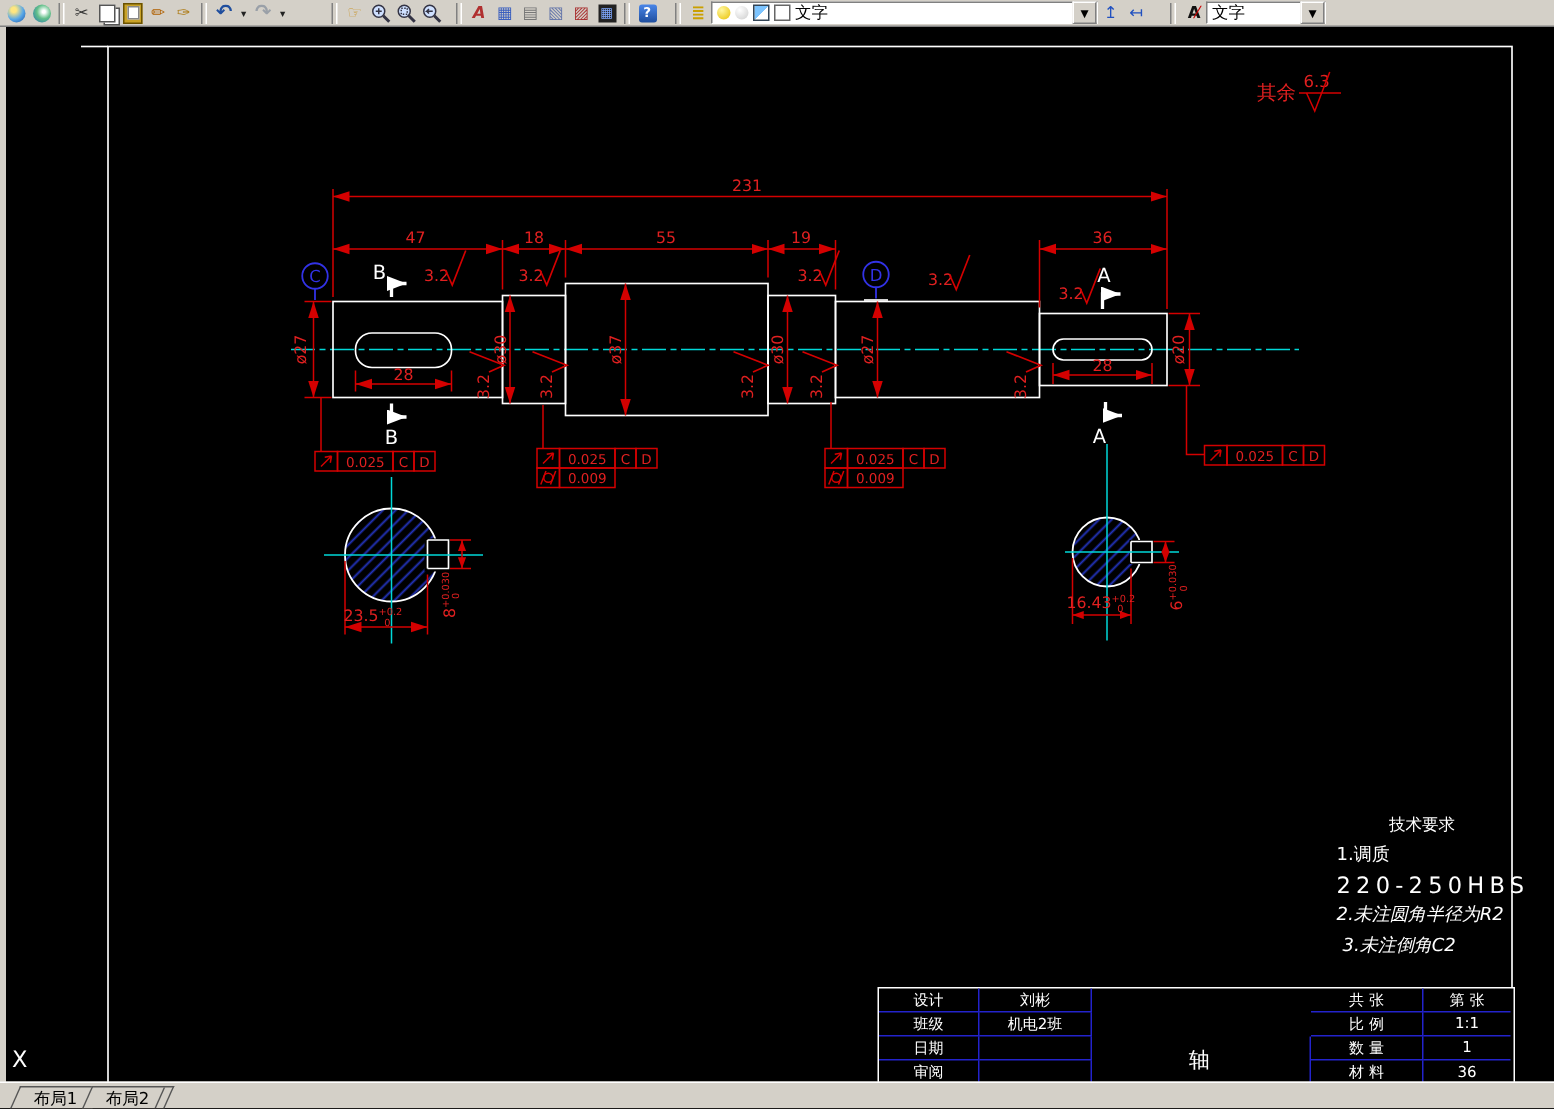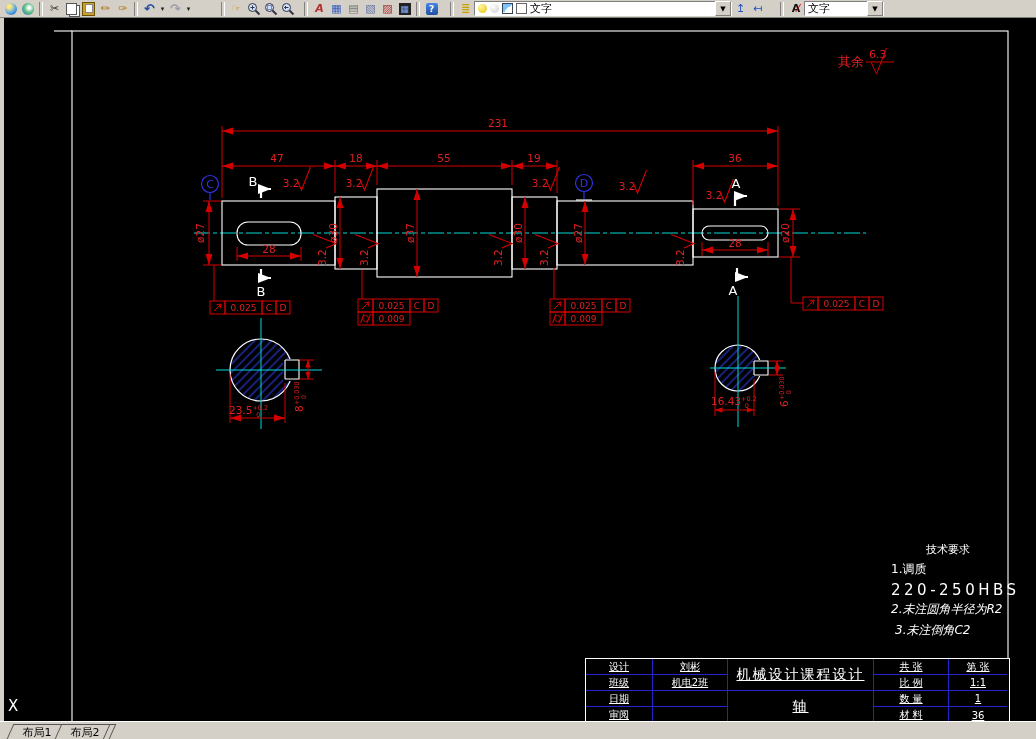--- a/index.html
+++ b/index.html
@@ -48,21 +48,21 @@
   .tech1{font-size:11px;fill:#fff;}
   .tech2{font-size:12px;fill:#fff;}
   .techI{font-style:italic;}
   .techHBS{font-size:15px;letter-spacing:3.5px;fill:#fff;}
 
   
   .tblock{position:absolute;left:585px;top:658px;width:423px;height:64px;border:1px solid #fff;
           display:grid;grid-template-columns:67px 75px 146px 75px 58px;grid-template-rows:16px 16px 16px 16px;
           background:#000;box-sizing:content-box;}
   .tc{border-right:1px solid #2323cc;border-bottom:1px solid #2323cc;color:#fff;font-size:10px;
-      display:flex;align-items:center;justify-content:center;overflow:hidden;white-space:nowrap;text-decoration:underline;}
+      display:flex;align-items:center;justify-content:center;overflow:hidden;white-space:nowrap;}
   .tc.big{font-size:14px;letter-spacing:2px;}
   .tc.noR{border-right:none;}
   .tc.noB{border-bottom:none;}
 
   
   .statusbar{position:absolute;left:0;bottom:0;width:1036px;height:17px;background:#d4d0c8;
              border-top:1px solid #fff;display:flex;align-items:flex-end;}
   .tab{height:14px;padding:0 12px;background:#d4d0c8;border:1px solid #555;border-bottom:none;
        transform:skewX(-24deg);margin-right:-7px;display:flex;align-items:center;}
   .tab span{transform:skewX(24deg);font-size:11px;color:#000;}
@@ -426,21 +426,20 @@
     <text class="tech2 techI" x="891" y="613">2.未注圆角半径为R2</text>
     <text class="tech2 techI" x="895" y="634">3.未注倒角C2</text>
   </g>
 
   <text x="8" y="711" font-size="15" fill="#fff">X</text>
 </svg>
 
 <div class="tblock">
   <div class="tc" style="grid-column:1;grid-row:1">设计</div>
   <div class="tc" style="grid-column:2;grid-row:1">刘彬</div>
-  <div class="tc big" style="grid-column:3;grid-row:1/3">机械设计课程设计</div>
   <div class="tc" style="grid-column:4;grid-row:1">共  张</div>
   <div class="tc noR" style="grid-column:5;grid-row:1">第  张</div>
 
   <div class="tc" style="grid-column:1;grid-row:2">班级</div>
   <div class="tc" style="grid-column:2;grid-row:2">机电2班</div>
   <div class="tc" style="grid-column:4;grid-row:2">比 例</div>
   <div class="tc noR" style="grid-column:5;grid-row:2">1:1</div>
 
   <div class="tc" style="grid-column:1;grid-row:3">日期</div>
   <div class="tc" style="grid-column:2;grid-row:3"></div>

